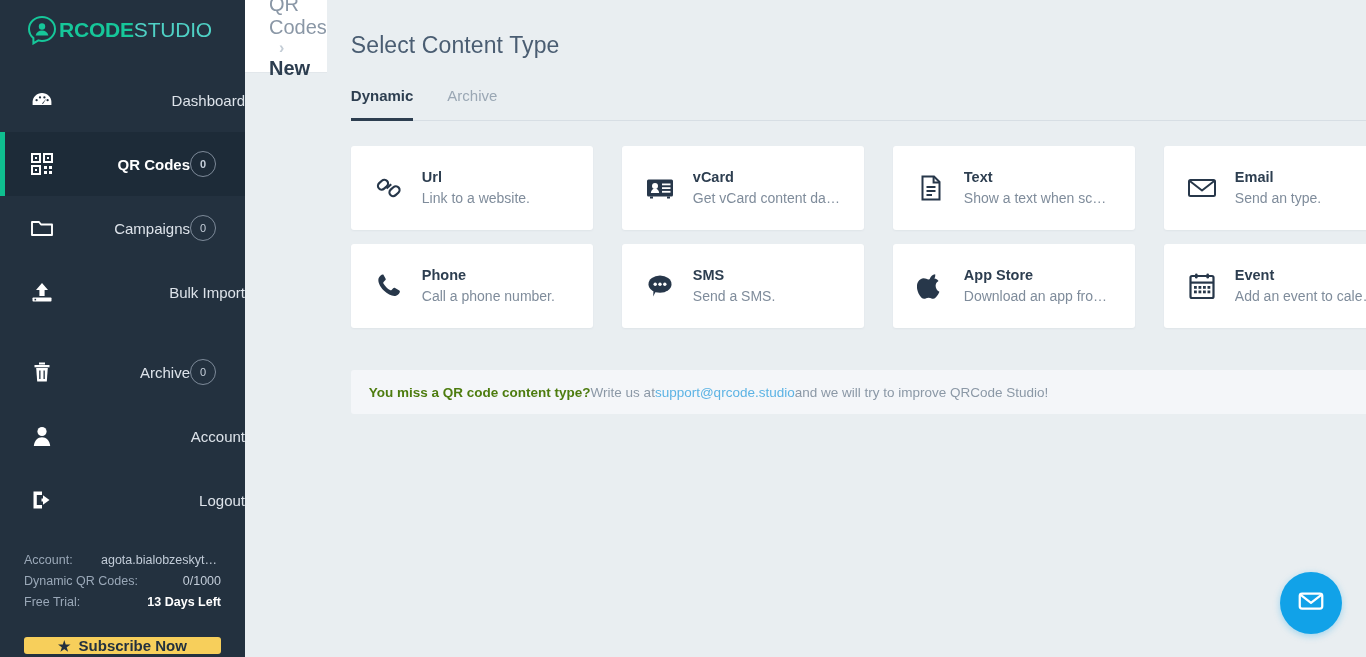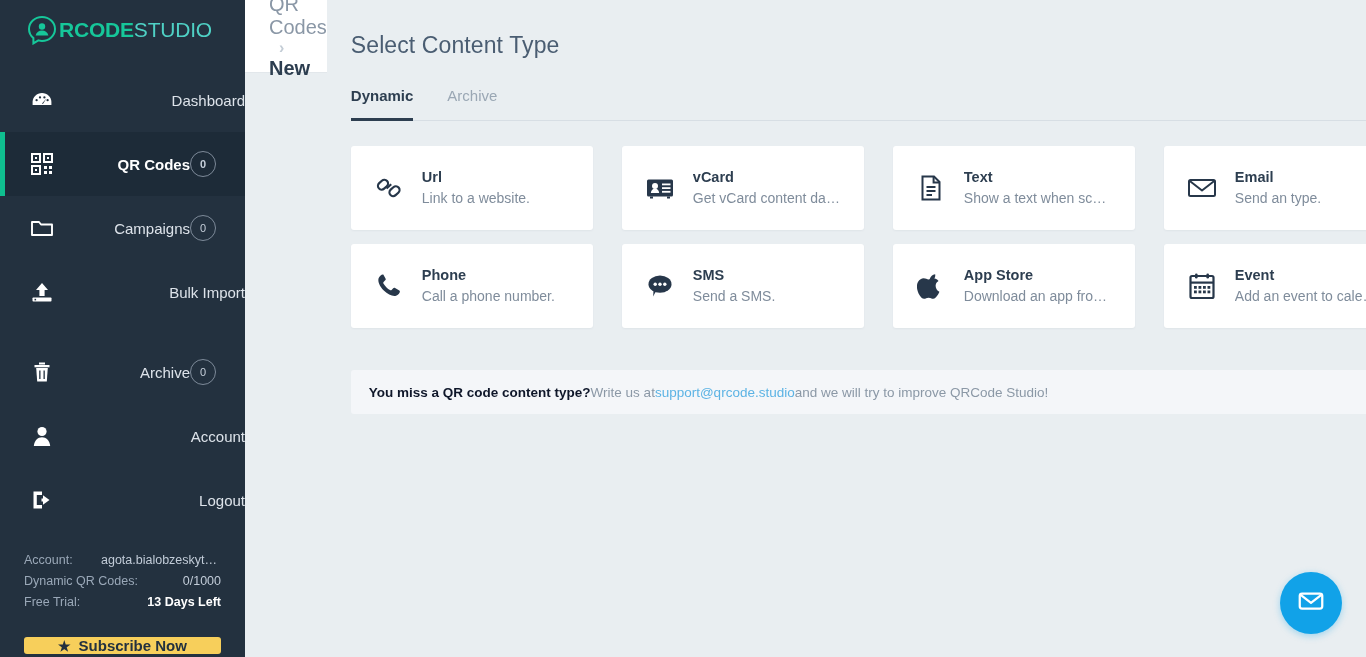--- a/index.html
+++ b/index.html
@@ -208,21 +208,21 @@
     width: 1058px;
     height: 44px;
     background: #f4f6f9;
     border-radius: 3px;
     display: flex;
     align-items: center;
     padding-left: 18px;
     font-size: 13.5px;
     color: #8b98a6;
   }
-  .notice b { color: #0f172a; }
+  .notice b { color: #4d7c0f; }
   .notice a { color: #5cb3e4; text-decoration: none; cursor: pointer; }
 
   #chat-bubble {
     position: absolute;
     right: 24px; bottom: 23px;
     width: 62px; height: 62px;
     border-radius: 50%;
     background: #11a2e8;
     display: flex; align-items: center; justify-content: center;
     cursor: pointer;

